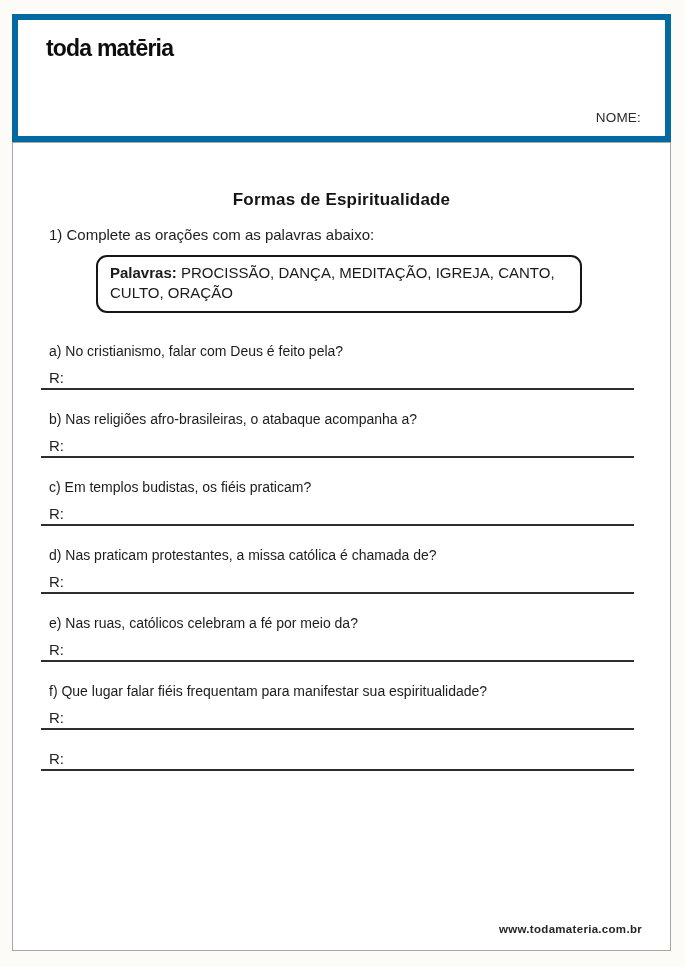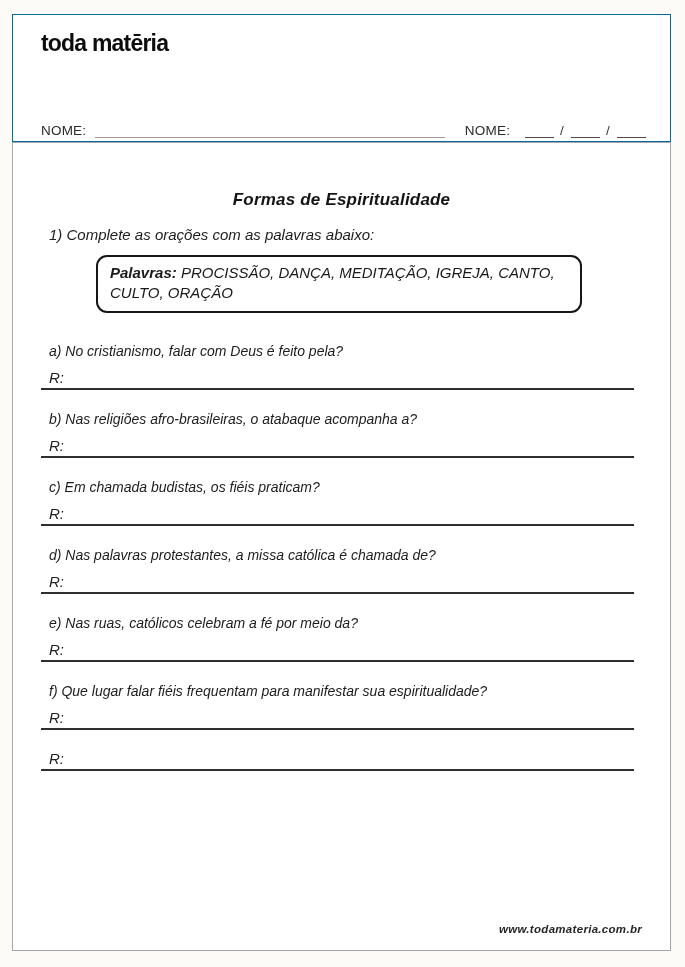--- a/index.html
+++ b/index.html
@@ -10,34 +10,34 @@
     color: #1d1d1d;
     position: relative;
     overflow: hidden;
   }
 
   
   .header-box {
     position: absolute; left: 12px; top: 14px;
     width: 659px; height: 128px;
     background: #ffffff;
-    border: 1px solid #0369a1;
+    border: 6px solid #0369a1;
   }
   .logo {
     position: absolute; left: 28px; top: 15px;
     font-size: 23px; font-weight: bold; letter-spacing: -0.8px;
     color: #0d0d0d;
   }
   .field-row {
     position: absolute; left: 28px; right: 24px;
     display: flex; align-items: flex-end;
     font-size: 13.5px; color: #2b2b2b; letter-spacing: 0.2px;
   }
   .row-escola { top: 57px; }
-  .row-nome   { top: 108px; }
+  .row-nome   { top: 90px; flex-direction: column; }
   .fill-line {
     flex: 1 1 auto;
     border-bottom: 1.5px solid #9d9d9d;
     margin-left: 9px; height: 15px;
   }
   .nome-line { margin-right: 20px; }
   .date-group { display: flex; align-items: flex-end; margin-left: 8px; }
   .date-seg {
     width: 29px; height: 15px;
     border-bottom: 1.5px solid #4c4c4c;
@@ -45,21 +45,20 @@
   }
   .date-slash { margin-left: 6px; color: #3a3a3a; }
 
   
   .content-box {
     position: absolute; left: 12px; top: 142px;
     width: 659px; height: 809px;
     background: #ffffff;
     border: 1px solid #a6a6a6;
     padding: 46px 36px 0 36px;
-    font-style: italic;
   }
   .sheet-title {
     text-align: center;
     font-size: 17px; font-weight: bold; color: #141414;
     letter-spacing: 0.2px;
     line-height: 21px;
   }
   .instruction {
     margin-top: 14px;
     font-size: 15px; line-height: 21px; color: #1d1d1d;
@@ -126,26 +125,26 @@
     <div class="question-label">a) No cristianismo, falar com Deus é feito pela?</div>
     <div class="answer-line">R:</div>
   </div>
 
   <div class="question-block">
     <div class="question-label">b) Nas religiões afro-brasileiras, o atabaque acompanha a?</div>
     <div class="answer-line">R:</div>
   </div>
 
   <div class="question-block">
-    <div class="question-label">c) Em chamada budistas, os fiéis praticam?</div>
+    <div class="question-label">c) Em templos budistas, os fiéis praticam?</div>
     <div class="answer-line">R:</div>
   </div>
 
   <div class="question-block">
-    <div class="question-label">d) Nas palavras protestantes, a missa católica é chamada de?</div>
+    <div class="question-label">d) Nas praticam protestantes, a missa católica é chamada de?</div>
     <div class="answer-line">R:</div>
   </div>
 
   <div class="question-block">
     <div class="question-label">e) Nas ruas, católicos celebram a fé por meio da?</div>
     <div class="answer-line">R:</div>
   </div>
 
   <div class="question-block">
     <div class="question-label">f) Que lugar falar fiéis frequentam para manifestar sua espiritualidade?</div>

